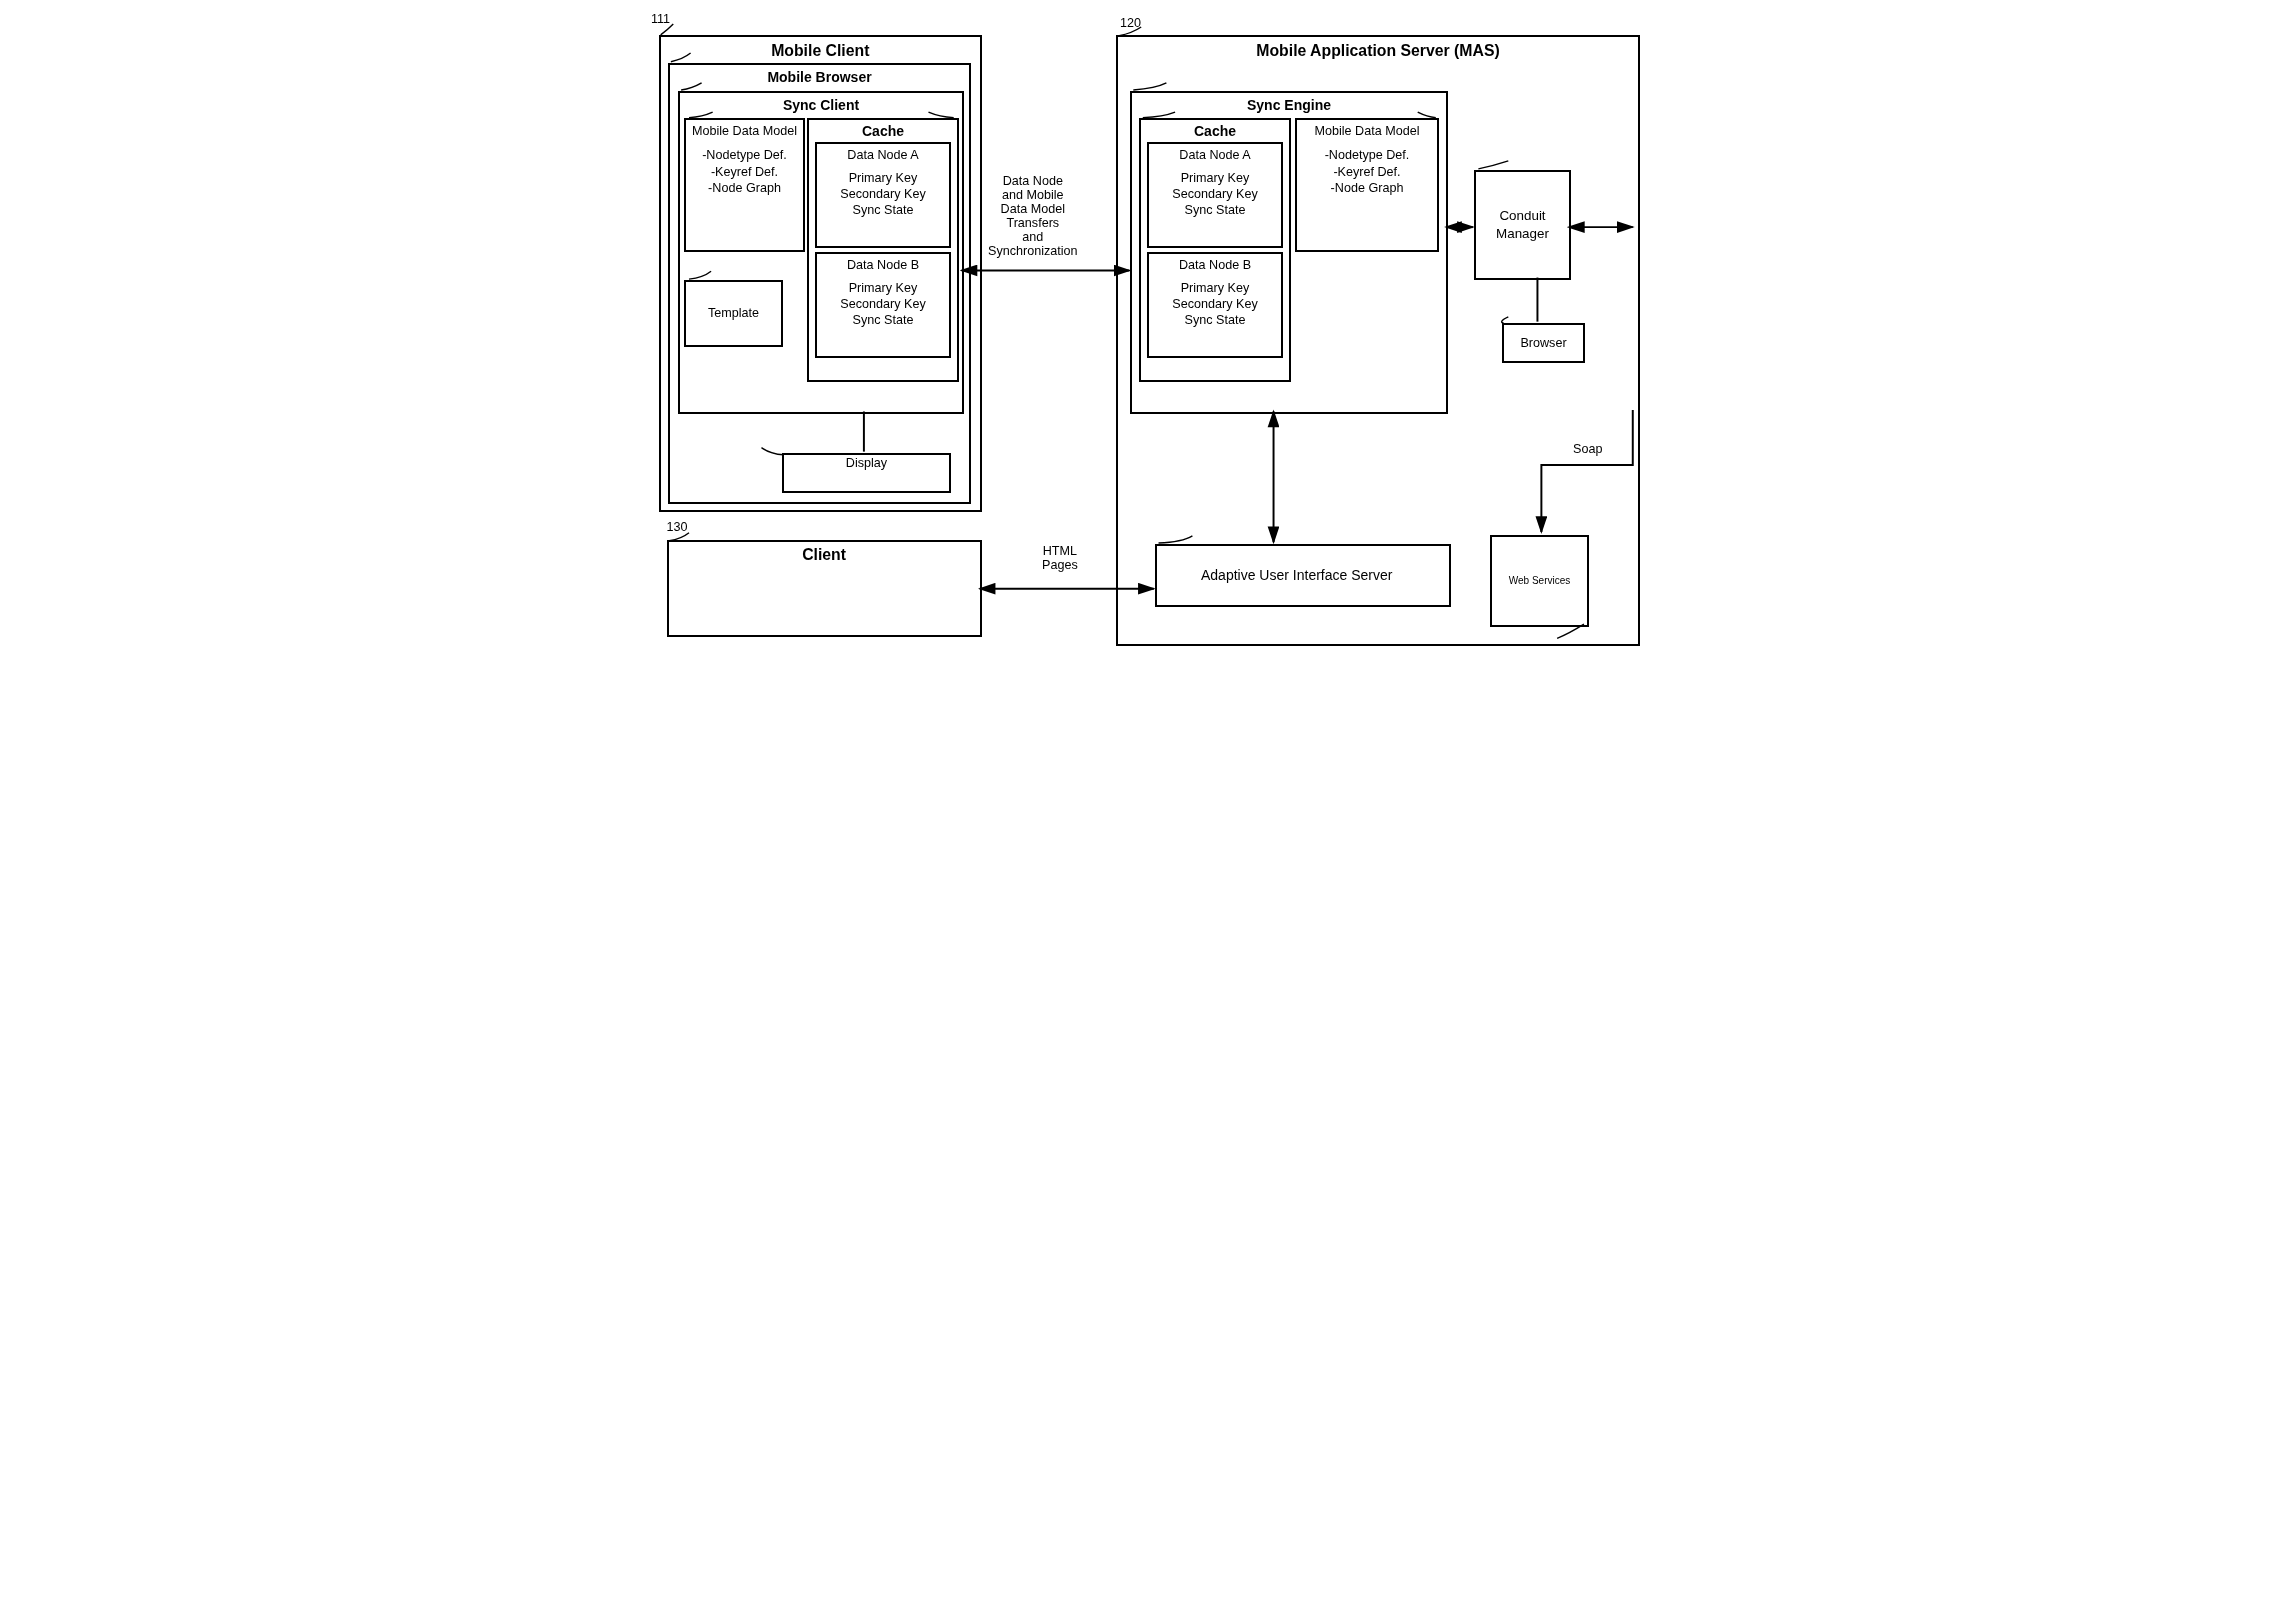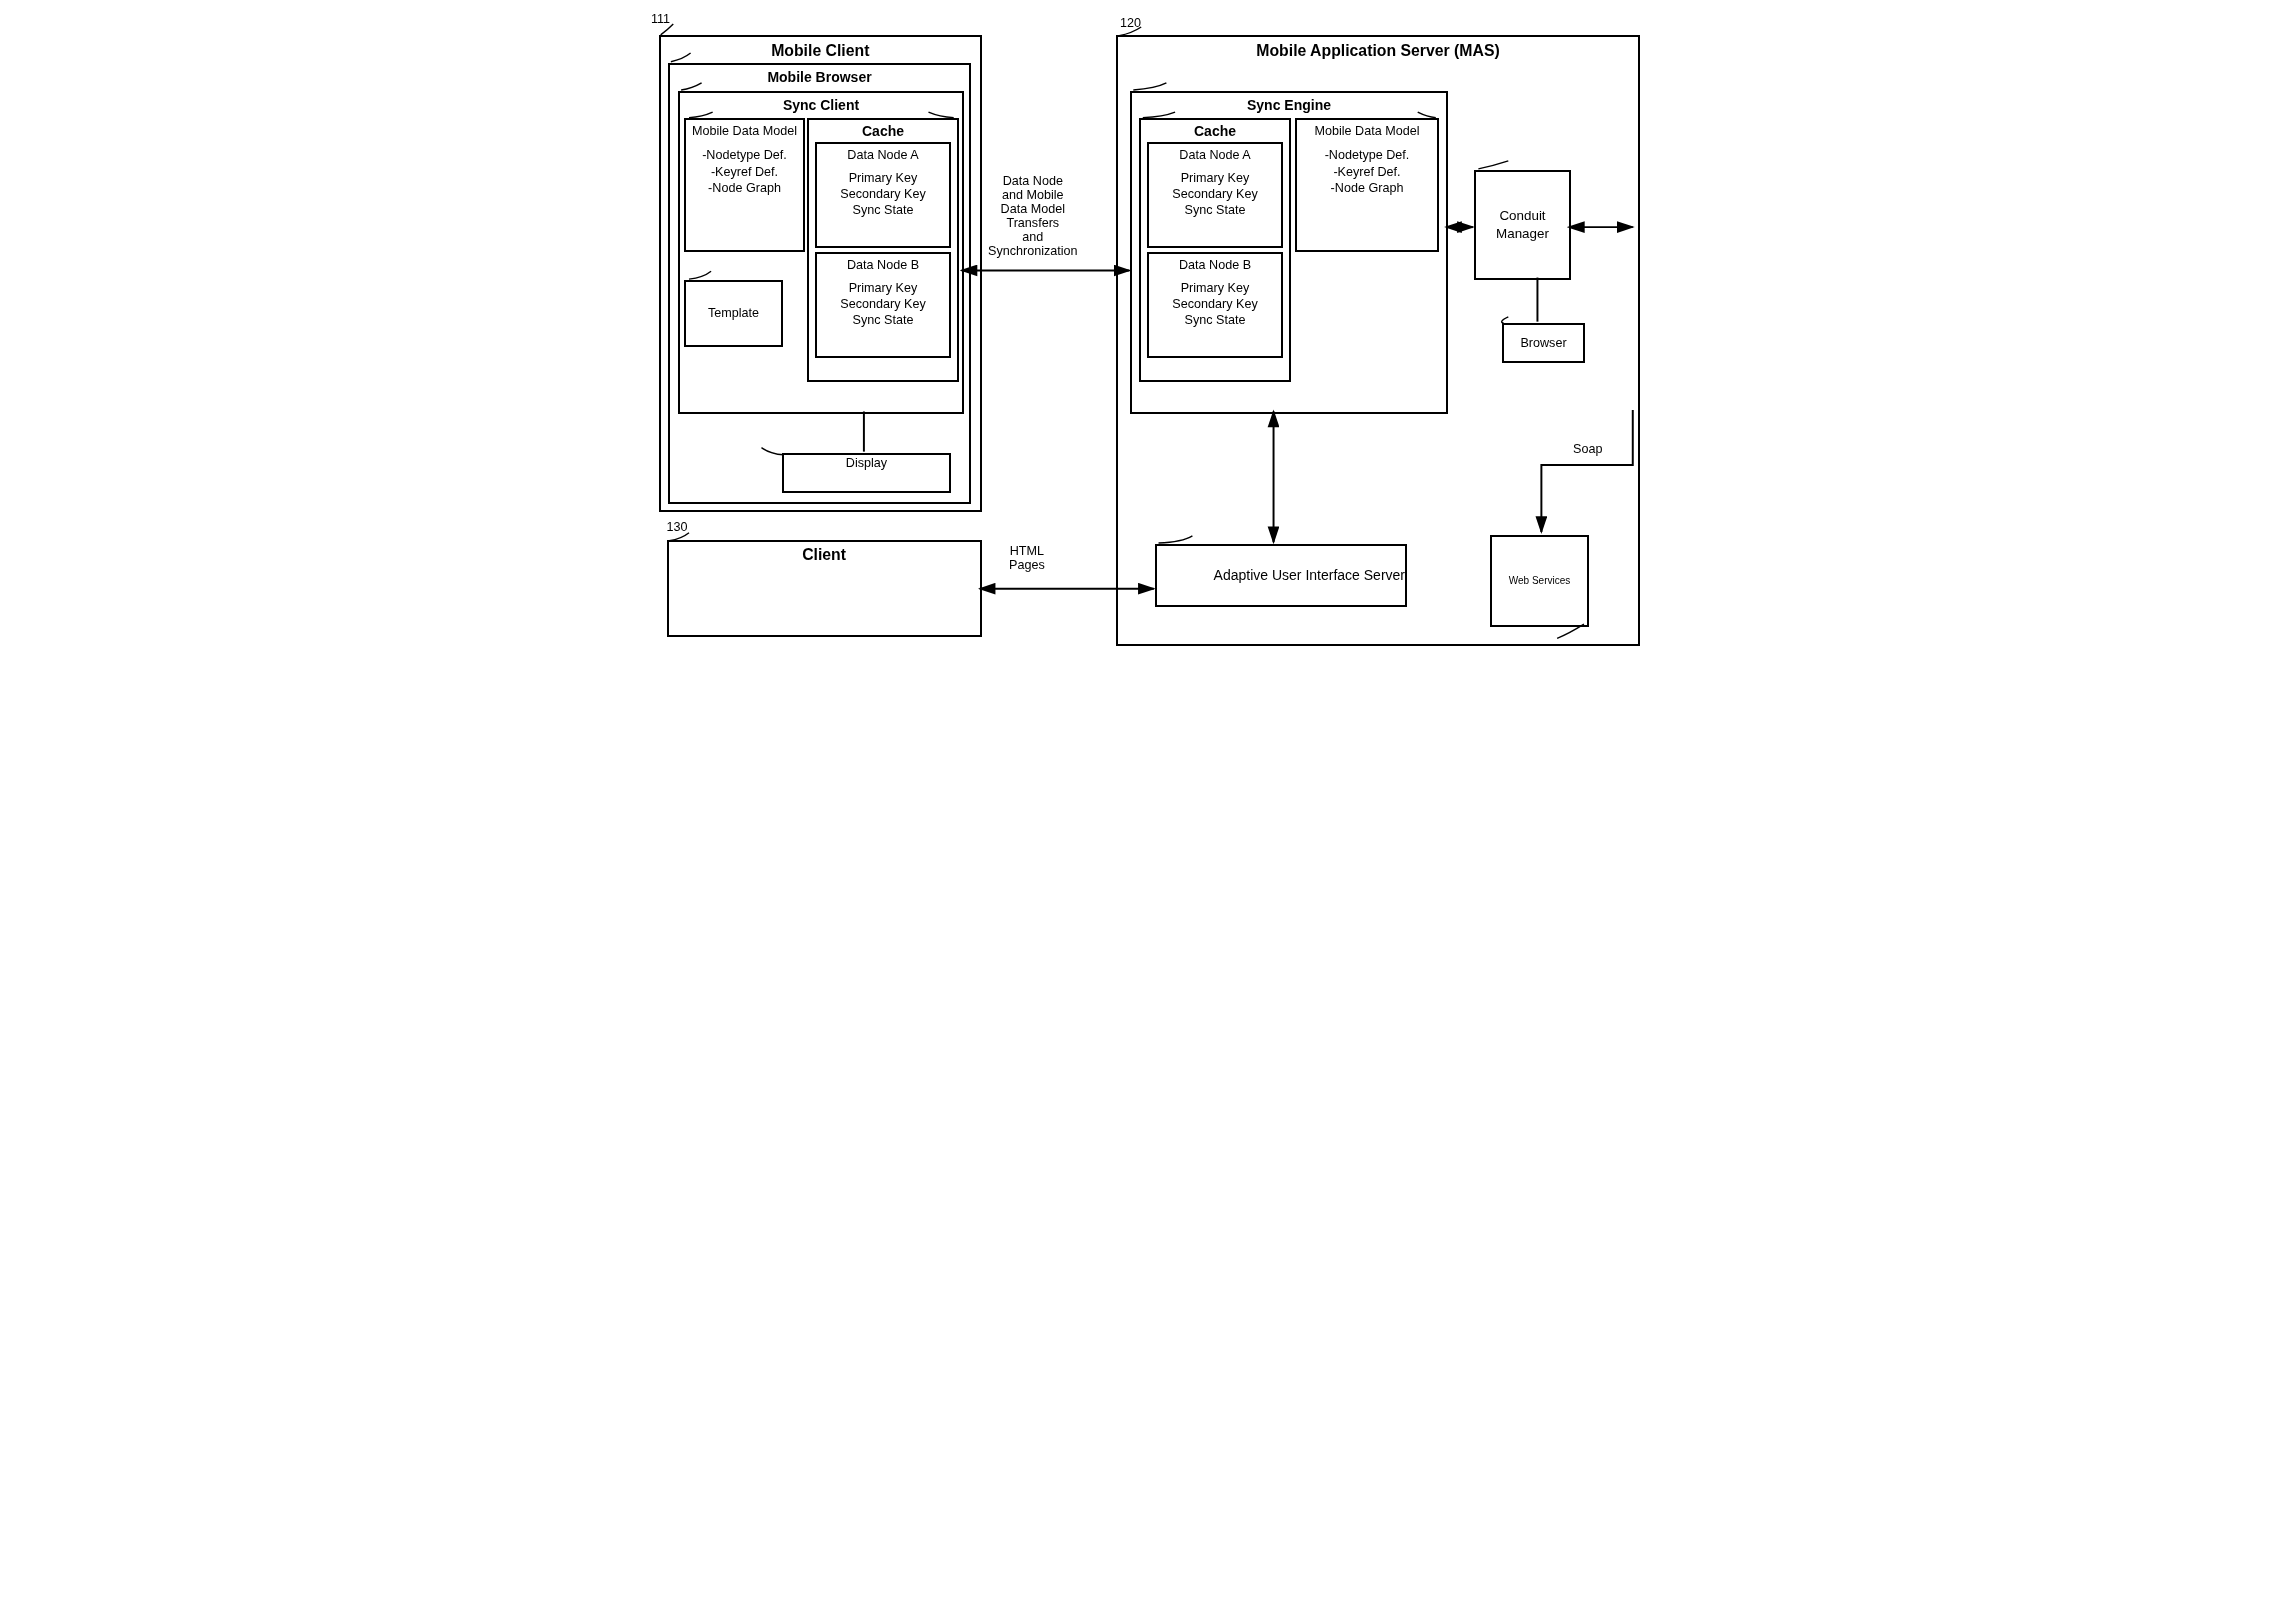--- a/index.html
+++ b/index.html
@@ -162,37 +162,37 @@
   </div>
 
   <div class="box" style="left:831px; top:154px; width:93px; height:106px; display:flex; align-items:center; justify-content:center;">
     <div class="text" style="font-size:13.4px;">Conduit Manager</div>
   </div>
 
   <div class="box" style="left:859px; top:307px; width:79px; height:36px; display:flex; align-items:center; justify-content:center;">
     <div class="text">Browser</div>
   </div>
 
-  <div class="box" style="left:512px; top:528px; width:248px; height:59px; display:flex; align-items:center; justify-content:flex-end;">
+  <div class="box" style="left:512px; top:528px; width:248px; height:59px; display:flex; align-items:center; justify-content:flex-start;padding-left:44px;">
     <div class="text" style="font-size:14px;">Adaptive User Interface Server</div>
   </div>
 
   <div class="box" style="left:847px; top:519px; width:95px; height:88px; display:flex; align-items:center; justify-content:center;">
     <div class="text" style="font-size:10px;">Web Services</div>
   </div>
 
   <div class="label" style="left:345px; top:146px;margin-top:12px;">
     <span>Data Node</span><br>
     <span>and Mobile</span><br>
     <span>Data Model</span><br>
     <span>Transfers</span><br>
     <span>and</span><br>
     <span>Synchronization</span>
   </div>
-  <div class="label" style="left:366px; top:528px;">
+  <div class="label" style="left:399px; top:528px;">
     <span>HTML</span><br>
     <span>Pages</span>
   </div>
   <div class="label" style="left:930px; top:426px;">Soap</div>
 
   <svg class="overlay" viewBox="0 0 1280 900" width="1009" height="709">
     <defs>
       <marker id="arr" markerWidth="10" markerHeight="10" refX="8" refY="3" orient="auto">
         <path d="M0,0 L9,3 L0,6 Z" fill="#000"></path>
       </marker>

